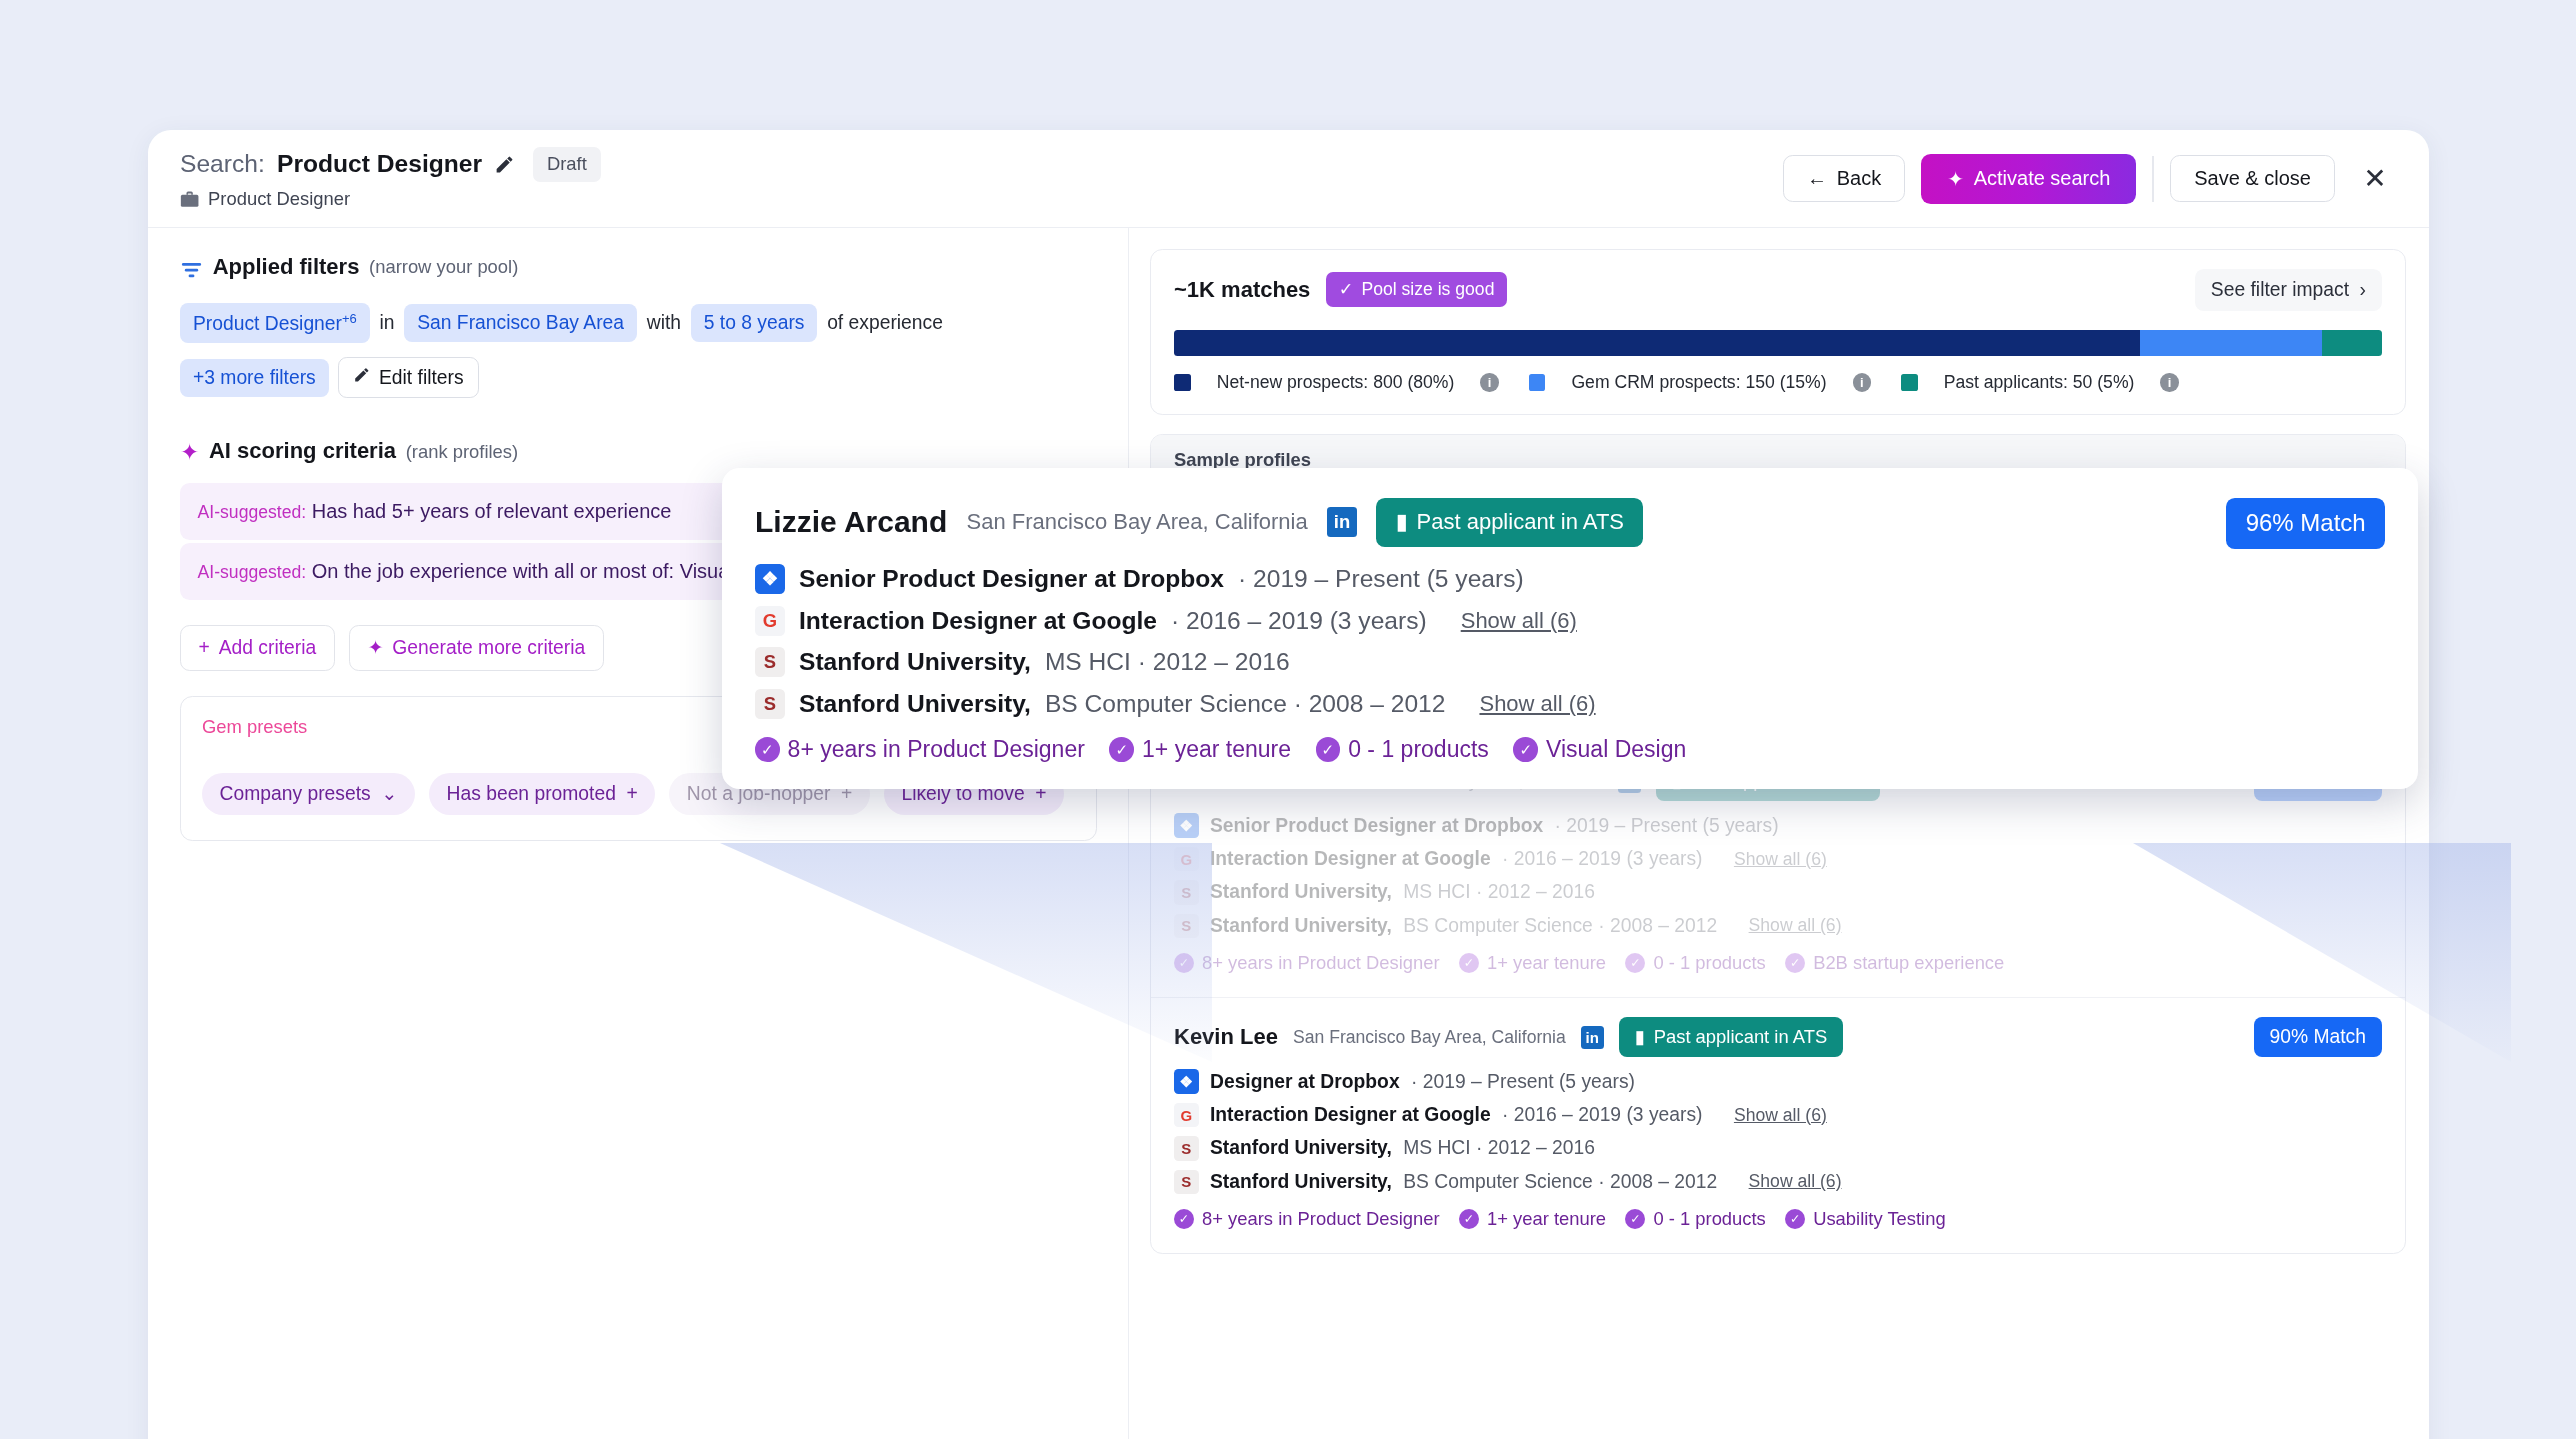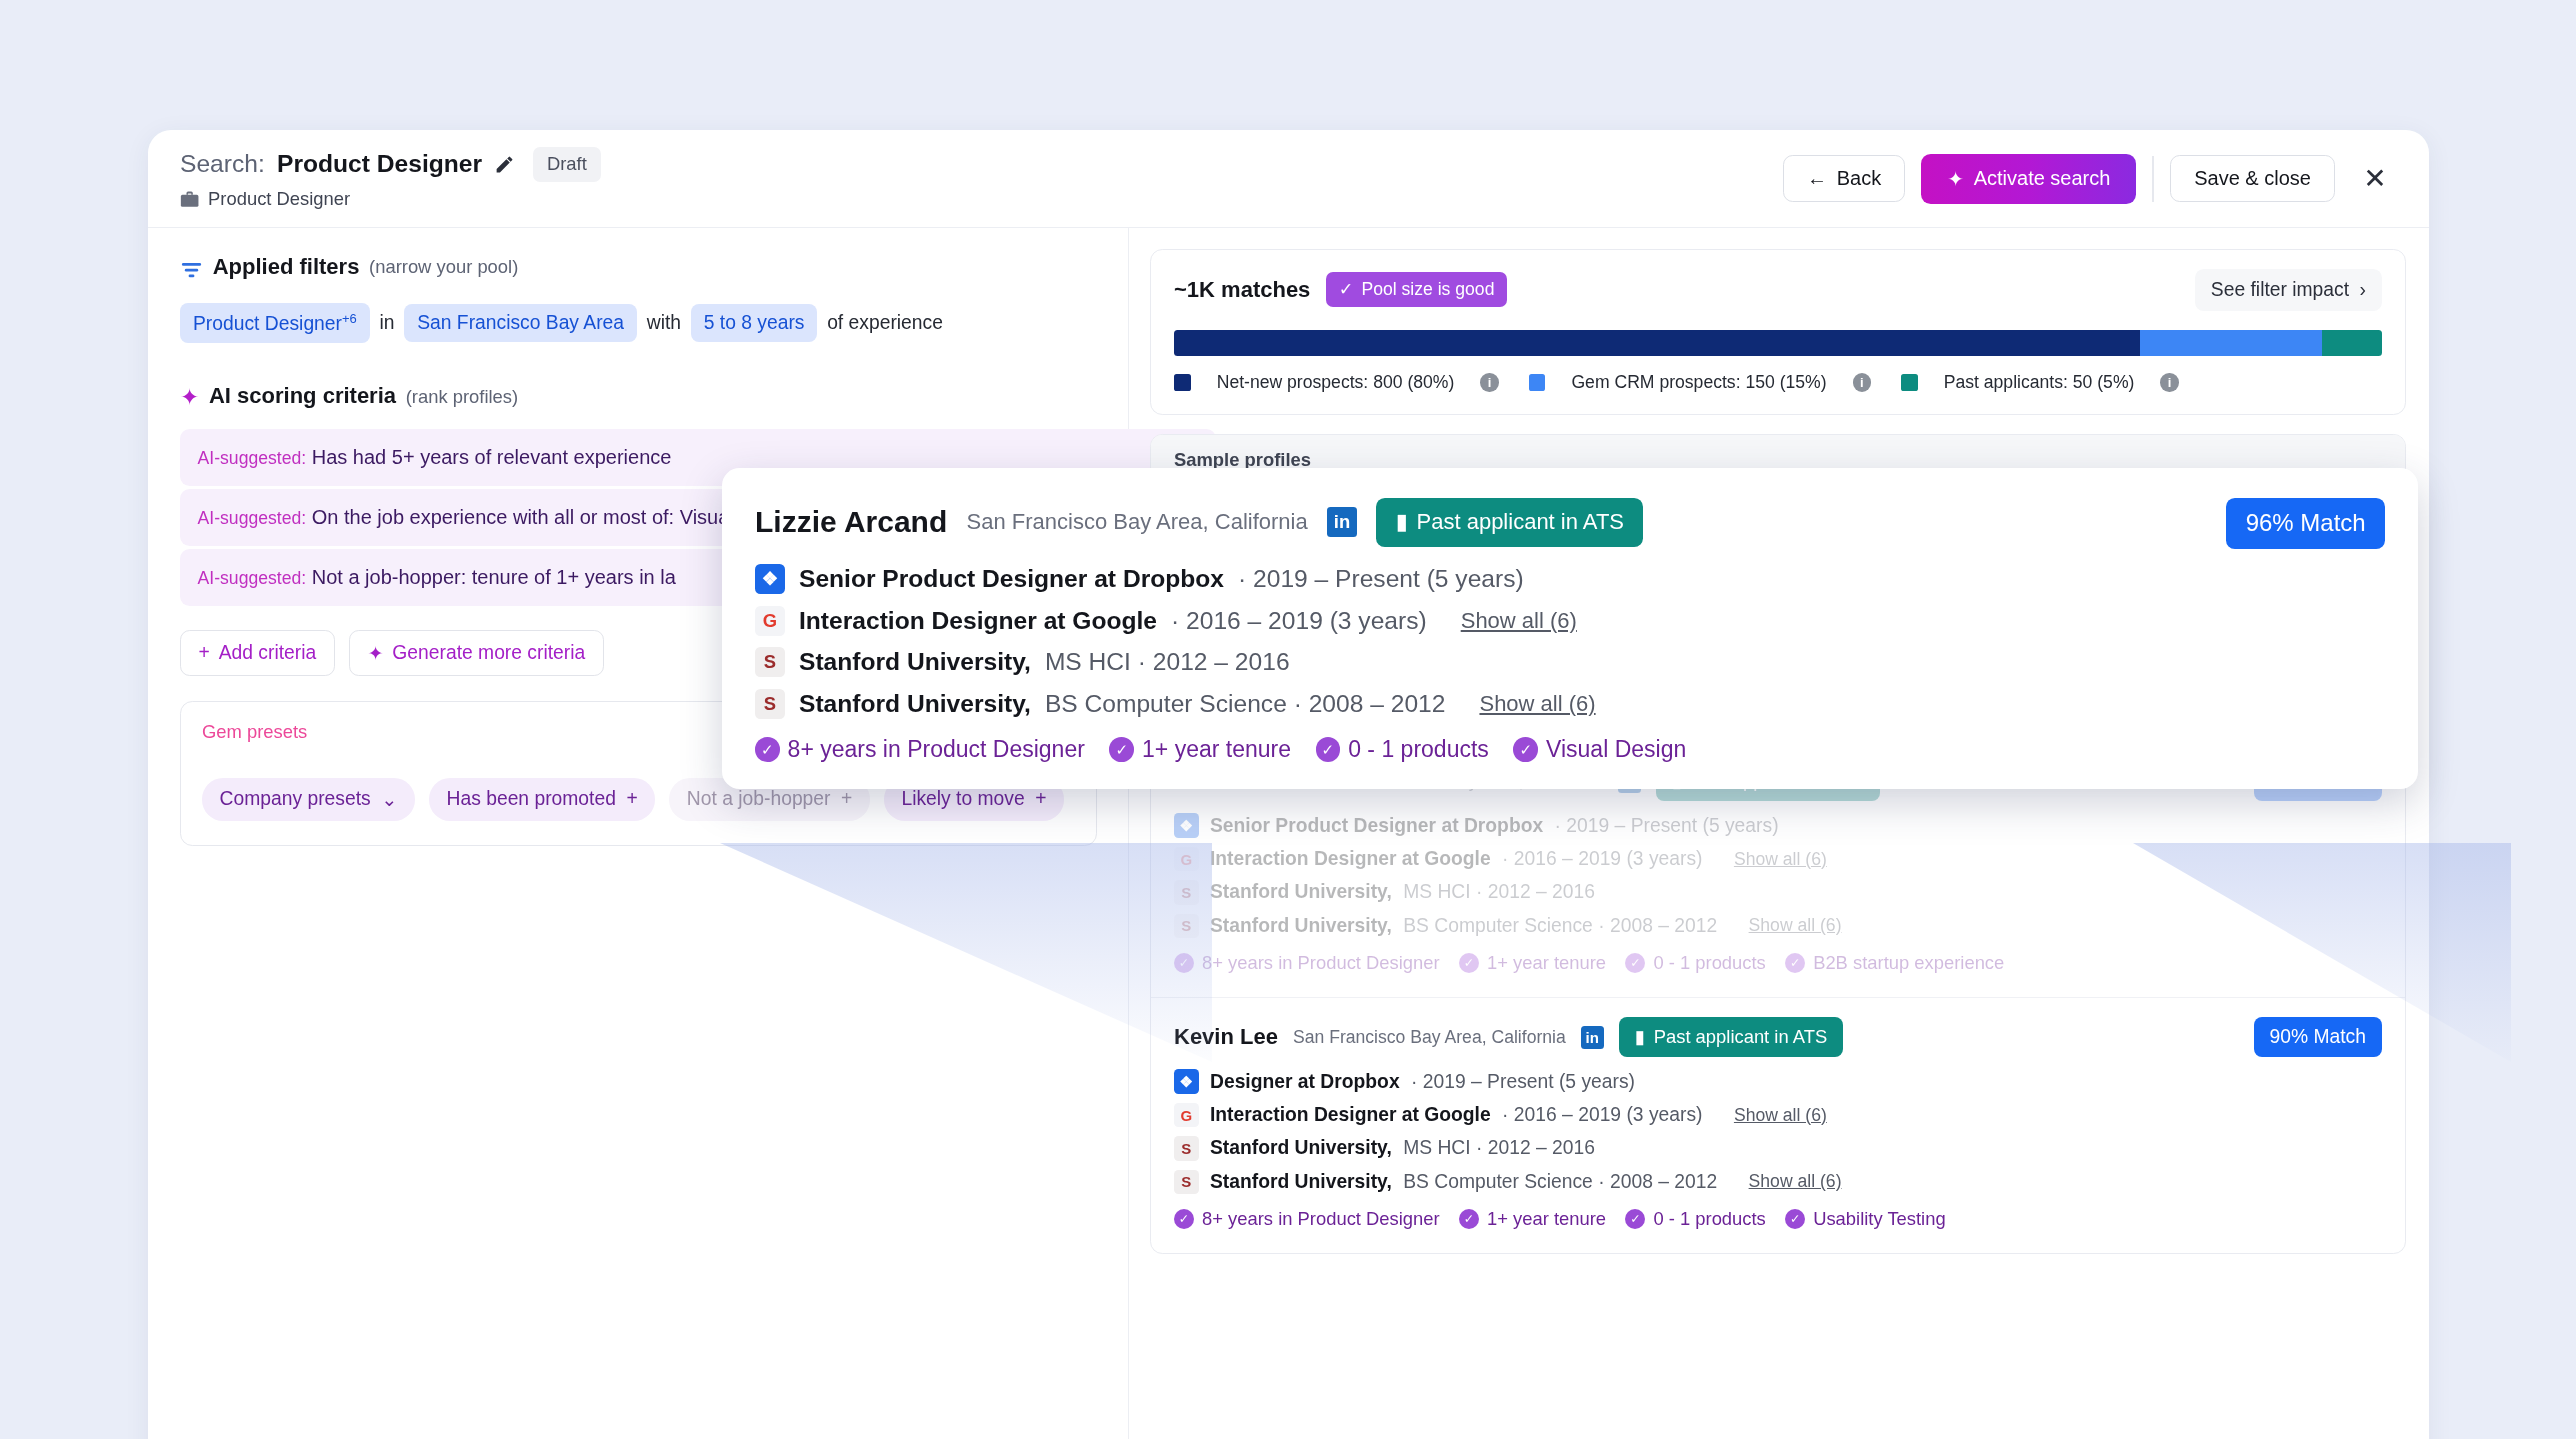--- a/index.html
+++ b/index.html
@@ -284,31 +284,41 @@
 
       <div class="filter-row">
         <span class="chip-blue"><span>Product Designer</span><sup>+6</sup></span>
         <span class="plain-word">in</span>
         <span class="chip-blue">San Francisco Bay Area</span>
         <span class="plain-word">with</span>
         <span class="chip-blue">5 to 8 years</span>
         <span class="plain-word">of experience</span>
       </div>
 
+      <div class="filter-row">
+        <span class="chip-blue">+3 more filters</span>
+        <button class="btn-edit">
+          <span>
+            <svg viewBox="0 0 24 24" width="17.6" height="17.6">
+                <path d="M3 17.2V21h3.8L18 9.8 14.2 6 3 17.2zM20.7 7.1a1 1 0 000-1.4l-2.4-2.4a1 1 0 00-1.4 0l-1.8 1.8L18.9 8.9l1.8-1.8z" fill="#2b2f3a"></path>
+              </svg>
+          </span>
+          <span>Edit filters</span>
+        </button>
+      </div>
 
       <div class="ai-head">
         <span class="spark">✦</span>
         <span class="sec-title">AI scoring criteria</span>
         <span class="sec-sub">(rank profiles)</span>
       </div>
 
       <div class="crit-list">
         <div class="crit"><span class="tagword">AI-suggested:</span> <span>Has had 5+ years of relevant experience</span></div>
         <div class="crit"><span class="tagword">AI-suggested:</span> <span>On the job experience with all or most of: Visual Design, Usability Testing, User Research.</span></div>
-        <div class="crit"><span class="tagword">AI-suggested:</span> <span>Not a job-hopper: tenure of 1+ years in la</span></div>
       </div>
 
       <div class="criteria-btns">
         <button class="btn-ghost">
           <span>+</span>
           <span>Add criteria</span>
         </button>
         <button class="btn-ghost">
           <span>✦</span>
           <span>Generate more criteria</span>

